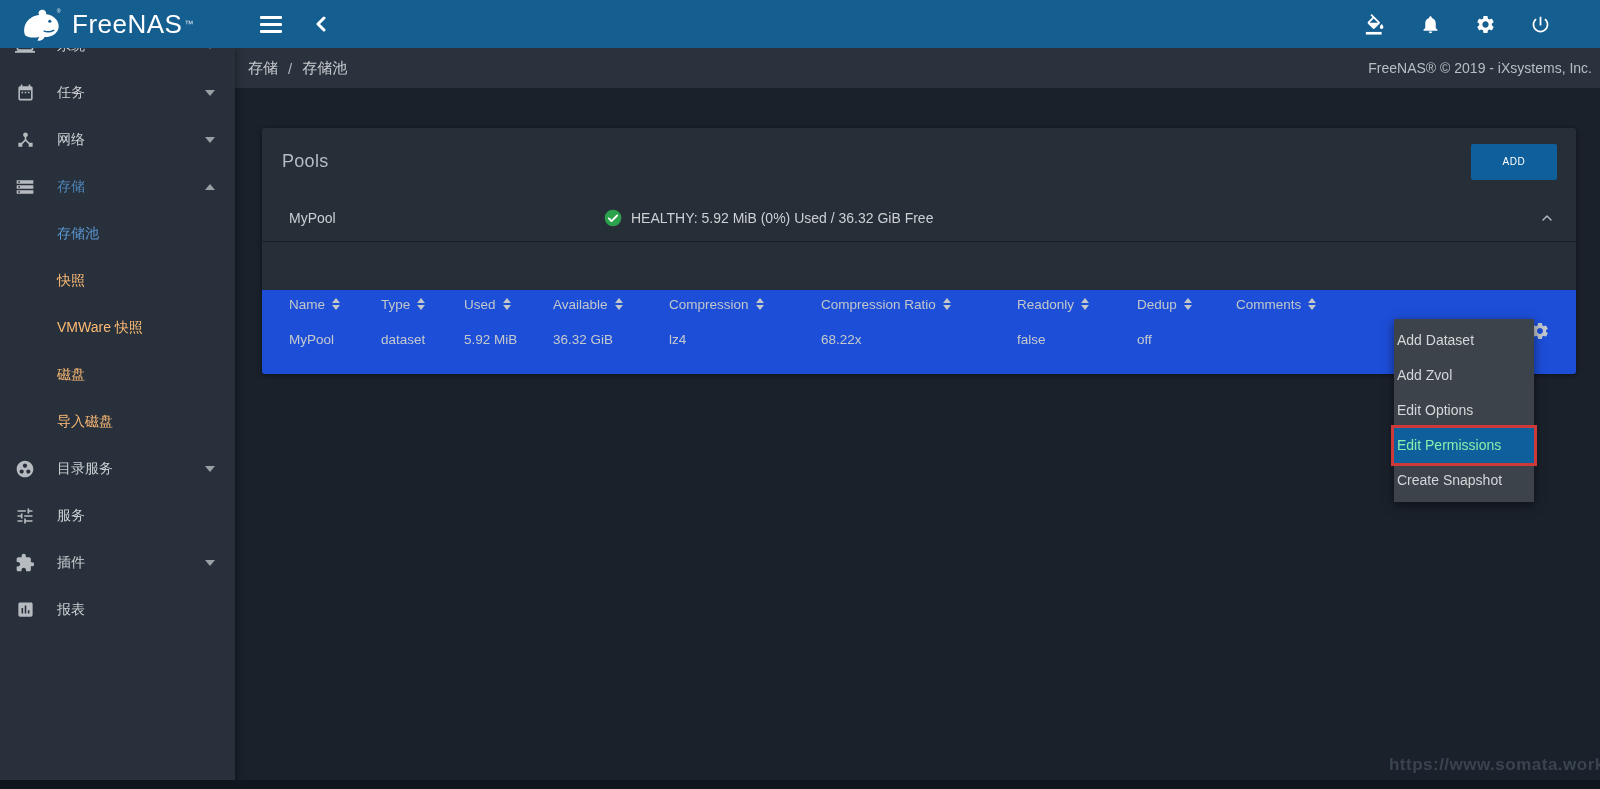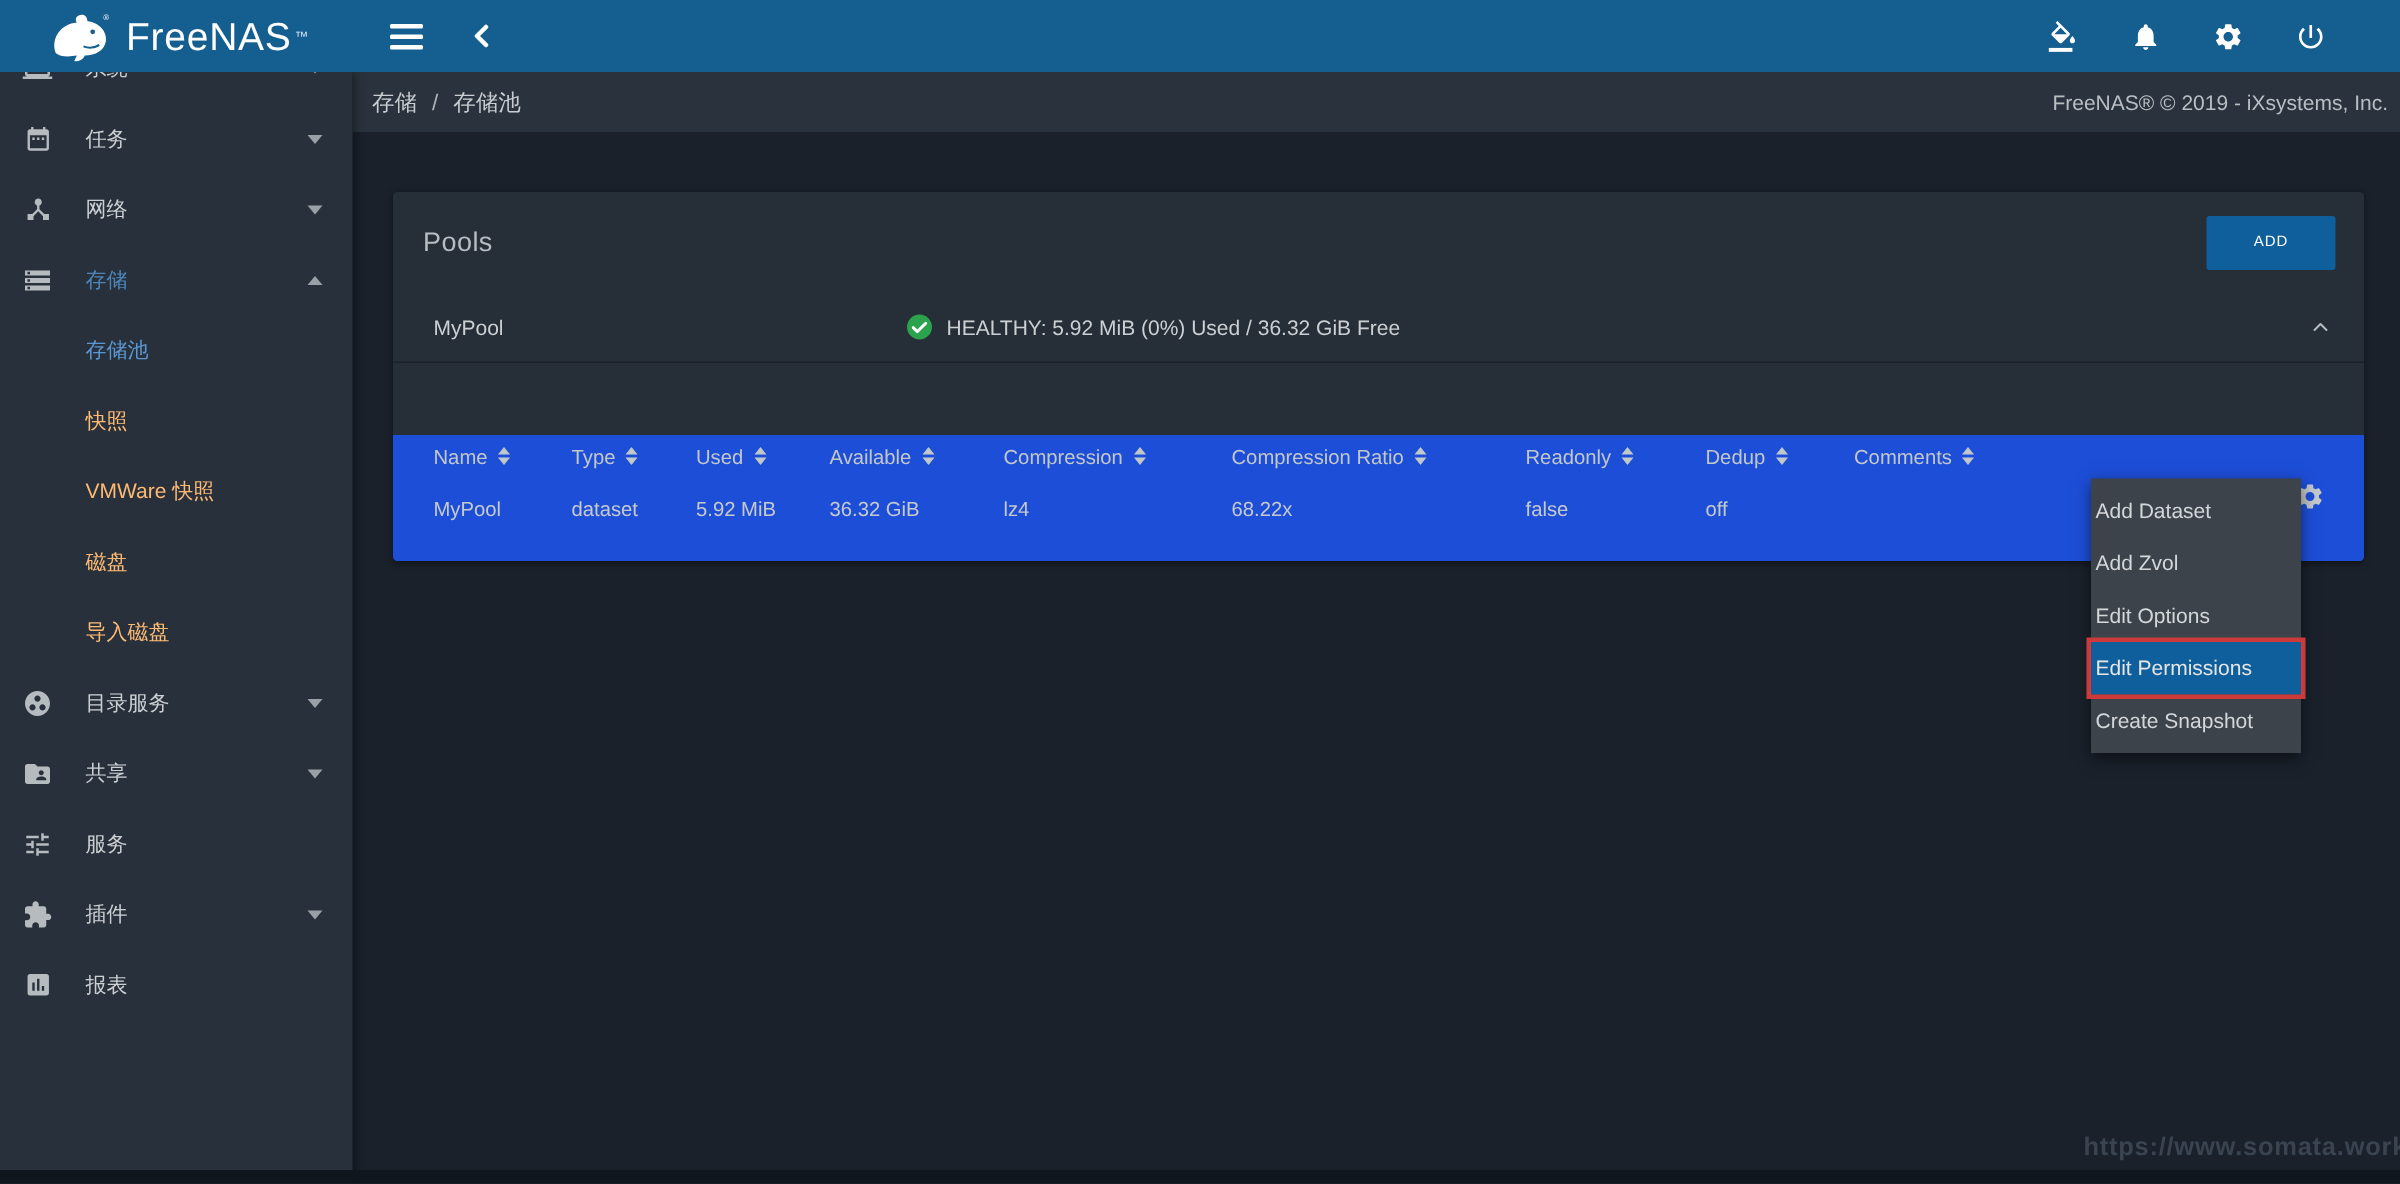--- a/index.html
+++ b/index.html
@@ -2,21 +2,21 @@
 <html><head>
 <meta charset="utf-8">
 <style>
   * { margin:0; padding:0; box-sizing:border-box; }
   html,body { width:1600px; height:789px; }
   body { font-family:"Liberation Sans", sans-serif; background:#1a212b; overflow:hidden; }
   #app { position:relative; width:1600px; height:789px; overflow:hidden; background:#1a212b; }
 
   
   .topbar { position:absolute; top:0; left:0; right:0; height:48px; background:#155e90; display:flex; align-items:center; z-index:30; }
-  .logo-area { width:235px; height:48px; display:flex; align-items:center; padding-left:30px; cursor:pointer; }
+  .logo-area { width:235px; height:48px; display:flex; align-items:center; padding-left:18px; cursor:pointer; }
   .logo-shark { margin-right:8px; margin-top:4px; }
   .brand { color:#fff; font-size:26px; font-weight:400; letter-spacing:.5px; }
   .brand-tm { color:#fff; font-size:9px; vertical-align:top; margin-left:2px; opacity:.85; }
   .topbar-left-icons { display:flex; align-items:center; gap:22px; margin-left:22px; }
   .icon-btn { width:28px; height:28px; display:flex; align-items:center; justify-content:center; cursor:pointer; }
   .hamburger { display:flex; flex-direction:column; gap:4px; }
   .hamburger span { display:block; width:22px; height:3px; background:#fff; border-radius:1px; }
   .topbar-right-icons { margin-left:auto; display:flex; align-items:center; gap:27px; padding-right:46px; }
 
   
@@ -52,21 +52,21 @@
   .col-compression{width:152px}.col-ratio{width:196px}.col-readonly{width:120px}.col-dedup{width:99px}
   .col-comments{flex:1}
   .sort { display:inline-flex; flex-direction:column; gap:2px; margin-left:7px; }
   .sort i { display:block; width:0; height:0; border-left:4px solid transparent; border-right:4px solid transparent; }
   .sort i.up { border-bottom:5px solid #c2c7ca; }
   .sort i.dn { border-top:5px solid #c2c7ca; }
 
   
   .ctx-menu { position:absolute; left:1159px; top:231px; width:140px; background:#3c434b; padding:4px 0; box-shadow:0 3px 10px rgba(0,0,0,.5); z-index:40; }
   .ctx-item { height:35px; line-height:35px; padding-left:3px; font-size:14px; color:#d4d7d9; cursor:pointer; white-space:nowrap; }
-  .ctx-item.selected { background:#0f5f9c; color:#e5e5e5; outline:3px solid #ce3a3a; outline-offset:0; }
+  .ctx-item.selected { background:#0f5f9c; color:#86efac; outline:3px solid #ce3a3a; outline-offset:0; }
 
   
   .sidebar { position:absolute; left:0; top:48px; bottom:0; width:235px; background:#28313b; z-index:20; box-shadow:2px 0 6px rgba(0,0,0,.35); overflow:hidden; }
   .nav { margin-top:-26px;text-align:right; }
   .nav-item { position:relative; height:47px; display:flex; align-items:center; cursor:pointer; }
   .nav-icon { position:absolute; left:15px; width:20px; height:20px; display:flex; align-items:center; justify-content:center; }
   .nav-label { position:absolute; left:57px; font-size:14px; color:#ccd0d3; white-space:nowrap; }
   .nav-item.active > .nav-label { color:#4e86ba; }
   .nav-item.child > .nav-label { color:#fdba74; }
   .nav-item.child.active > .nav-label { color:#5b97d2; }
@@ -184,29 +184,20 @@
       <div class="nav-item child">
         <span class="nav-label">导入磁盘</span>
       </div>
       <div class="nav-item">
         <span class="nav-icon">
             <svg width="20" height="20" viewBox="0 0 24 24" fill="#b6bbc0">
               <path d="M12 2C6.48 2 2 6.48 2 12s4.48 10 10 10 10-4.48 10-10S17.52 2 12 2zM8 17.5c-1.38 0-2.5-1.12-2.5-2.5s1.12-2.5 2.5-2.5 2.5 1.12 2.5 2.5-1.12 2.5-2.5 2.5zM9.5 8c0-1.38 1.12-2.5 2.5-2.5s2.5 1.12 2.5 2.5-1.12 2.5-2.5 2.5S9.5 9.38 9.5 8zm6.5 9.5c-1.38 0-2.5-1.12-2.5-2.5s1.12-2.5 2.5-2.5 2.5 1.12 2.5 2.5-1.12 2.5-2.5 2.5z"></path>
             </svg>
           </span>
         <span class="nav-label">目录服务</span>
-        <span class="nav-chevron"></span>
-      </div>
-      <div class="nav-item">
-        <span class="nav-icon">
-            <svg width="20" height="20" viewBox="0 0 24 24" fill="#b6bbc0">
-              <path d="M20 6h-8l-2-2H4c-1.1 0-2 .9-2 2v12c0 1.1.9 2 2 2h16c1.1 0 2-.9 2-2V8c0-1.1-.9-2-2-2zm-5 3c1.1 0 2 .9 2 2s-.9 2-2 2-2-.9-2-2 .9-2 2-2zm4 8h-8v-1c0-1.33 2.67-2 4-2s4 .67 4 2v1z"></path>
-            </svg>
-          </span>
-        <span class="nav-label">共享</span>
         <span class="nav-chevron"></span>
       </div>
       <div class="nav-item">
         <span class="nav-icon">
             <svg width="20" height="20" viewBox="0 0 24 24" fill="#b6bbc0">
               <path d="M3 17v2h6v-2H3zM3 5v2h10V5H3zm10 16v-2h8v-2h-8v-2h-2v6h2zM7 9v2H3v2h4v2h2V9H7zm14 4v-2H11v2h10zm-6-4h2V7h4V5h-4V3h-2v6z"></path>
             </svg>
           </span>
         <span class="nav-label">服务</span>
       </div>

